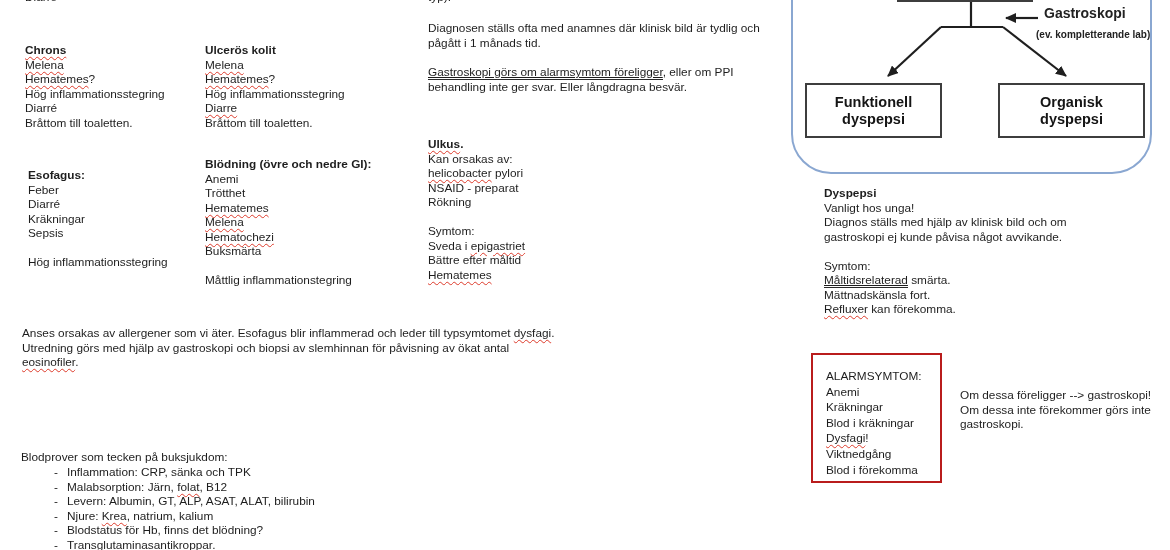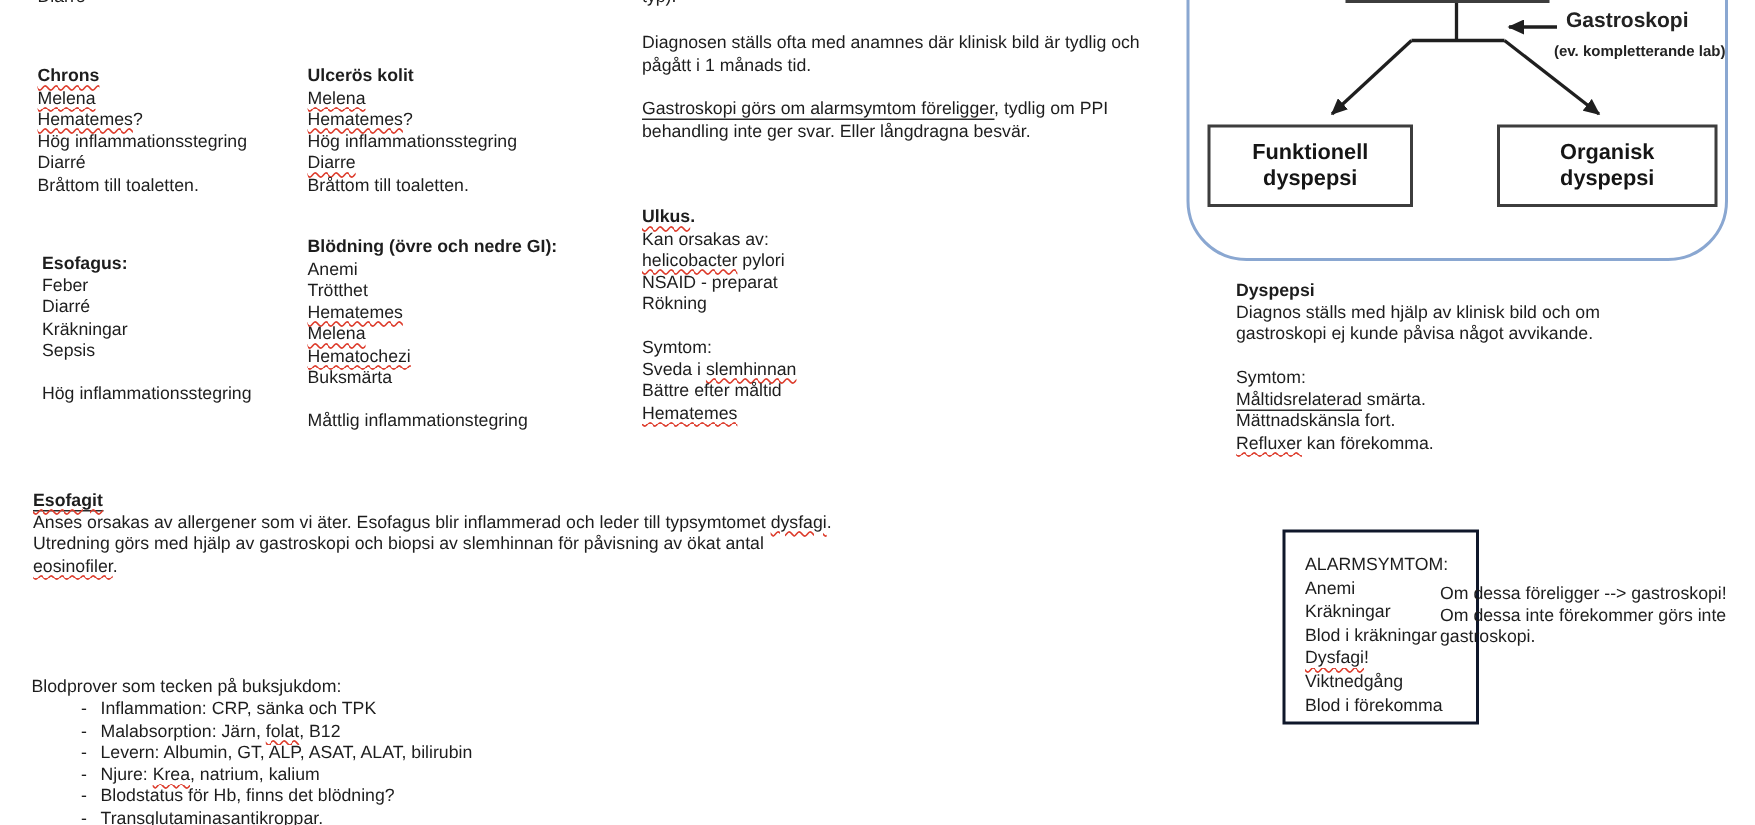--- a/index.html
+++ b/index.html
@@ -4,21 +4,21 @@
 <style>
   html,body{margin:0;padding:0;background:#ffffff;}
   body{width:1170px;height:550px;position:relative;overflow:hidden;
        font-family:"Liberation Sans",sans-serif;color:#1d1d1d;}
   .block{position:absolute;white-space:nowrap;}
   .ln{font-size:11.8px;line-height:14.5px;height:14.5px;}
   .seg{}
   .b{font-weight:700;}
   .sq{text-decoration-line:underline;text-decoration-style:wavy;
       text-decoration-color:#dd3b2b;text-decoration-thickness:1px;text-underline-offset:2px;}
-  .u{border-bottom:1.2px solid #2a2a2a;}
+  .u{border-bottom:1.2px solid #2a2a2a;text-decoration:underline;}
   .clip{overflow:hidden;height:5px;}
   .clip .ln{margin-top:-10px;}
 
   
   .pos-topleft{left:25px;top:0;}
   .pos-topmid{left:428px;top:0;}
   .pos-chrons{left:25px;top:43px;}
   .pos-ulceros{left:205px;top:43px;}
   .pos-infektion{left:28px;top:168px;}
   .pos-blodning{left:205px;top:157px;}
@@ -27,22 +27,22 @@
   .pos-ulkus{left:428px;top:137px;}
   .pos-dyspepsi{left:824px;top:186px;}
   .pos-omdessa{left:960px;top:388px;}
   .pos-esofagit{left:22px;top:326px;}
   .pos-blodprover-intro{left:21px;top:450px;}
   .pos-blodprover-items{left:21px;top:465px;}
   .pos-blodprover-items .ln{line-height:14.6px;height:14.6px;padding-left:46px;position:relative;}
   .pos-blodprover-items .ln::before{content:"-";position:absolute;left:33px;}
 
   
-  .alarm{left:811px;top:353px;width:131px;height:130px;border:2px solid #0f172a;
-         box-sizing:border-box;padding:14px 0 0 13px;margin-left:44px;}
+  .alarm{left:811px;top:353px;width:131px;height:130px;border:2px solid #b91c1c;
+         box-sizing:border-box;padding:14px 0 0 13px;}
   .alarm .ln{line-height:15.6px;height:15.6px;}
 
   
   .round-container{position:absolute;left:791px;top:-78px;width:361px;height:252px;
       border:2.5px solid #8aa7d1;border-radius:40px;box-sizing:border-box;}
   .topbox{position:absolute;left:897px;top:-46px;width:136px;height:48px;
       border:2.5px solid #3d3d3d;box-sizing:border-box;}
   .dlines{position:absolute;left:0;top:0;width:1170px;height:550px;pointer-events:none;}
   .dbox{position:absolute;border:2px solid #3d3d3d;box-sizing:border-box;
       display:flex;flex-direction:column;align-items:center;justify-content:center;
@@ -95,38 +95,39 @@
     <div class="ln"><span class="seg">Buksmärta</span></div>
     <div class="ln">&nbsp;</div>
     <div class="ln"><span class="seg">Måttlig inflammationstegring</span></div>
   </div>
 
 <div class="block pos-diagnosen">
     <div class="ln"><span class="seg">Diagnosen ställs ofta med anamnes där klinisk bild är tydlig och</span></div>
     <div class="ln"><span class="seg">pågått i 1 månads tid.</span></div>
   </div>
 <div class="block pos-gastronote">
-    <div class="ln"><span class="seg u">Gastroskopi görs om alarmsymtom föreligger</span><span class="seg">, tydlig om PPI</span></div>
+    <div class="ln"><span class="seg u">Gastroskopi görs om alarmsymtom föreligger</span><span class="seg">, eller om PPI</span></div>
     <div class="ln"><span class="seg">behandling inte ger svar. Eller långdragna besvär.</span></div>
   </div>
 <div class="block pos-ulkus">
     <div class="ln"><span class="seg b sq">Ulkus</span><span class="seg b">.</span></div>
     <div class="ln"><span class="seg">Kan orsakas av:</span></div>
     <div class="ln"><span class="seg sq">helicobacter</span><span class="seg"> pylori</span></div>
     <div class="ln"><span class="seg">NSAID - preparat</span></div>
     <div class="ln"><span class="seg">Rökning</span></div>
     <div class="ln">&nbsp;</div>
     <div class="ln"><span class="seg">Symtom:</span></div>
-    <div class="ln"><span class="seg">Sveda i </span><span class="seg sq">slemhinnan</span></div>
+    <div class="ln"><span class="seg">Sveda i </span><span class="seg sq">epigastriet</span></div>
     <div class="ln"><span class="seg">Bättre efter måltid</span></div>
     <div class="ln"><span class="seg sq">Hematemes</span></div>
   </div>
 
 <div class="block pos-dyspepsi">
     <div class="ln"><span class="seg b">Dyspepsi</span></div>
+    <div class="ln"><span class="seg">Vanligt hos unga!</span></div>
     <div class="ln"><span class="seg">Diagnos ställs med hjälp av klinisk bild och om</span></div>
     <div class="ln"><span class="seg">gastroskopi ej kunde påvisa något avvikande.</span></div>
     <div class="ln">&nbsp;</div>
     <div class="ln"><span class="seg">Symtom:</span></div>
     <div class="ln"><span class="seg u">Måltidsrelaterad</span><span class="seg"> smärta.</span></div>
     <div class="ln"><span class="seg">Mättnadskänsla fort.</span></div>
     <div class="ln"><span class="seg sq">Refluxer</span><span class="seg"> kan förekomma.</span></div>
   </div>
 <div class="block alarm">
     <div class="ln"><span class="seg">ALARMSYMTOM:</span></div>
@@ -137,21 +138,20 @@
     <div class="ln"><span class="seg">Viktnedgång</span></div>
     <div class="ln"><span class="seg">Blod i förekomma</span></div>
   </div>
 <div class="block pos-omdessa">
     <div class="ln"><span class="seg">Om dessa föreligger --&gt; gastroskopi!</span></div>
     <div class="ln"><span class="seg">Om dessa inte förekommer görs inte</span></div>
     <div class="ln"><span class="seg">gastroskopi.</span></div>
   </div>
 
 <div class="block pos-esofagit">
-    <div class="ln"><span class="seg b u sq">Esofagit</span></div>
     <div class="ln"><span class="seg">Anses orsakas av allergener som vi äter. Esofagus blir inflammerad och leder till typsymtomet </span><span class="seg sq">dysfagi</span><span class="seg">.</span></div>
     <div class="ln"><span class="seg">Utredning görs med hjälp av gastroskopi och biopsi av slemhinnan för påvisning av ökat antal</span></div>
     <div class="ln"><span class="seg sq">eosinofiler</span><span class="seg">.</span></div>
   </div>
 <div class="block pos-blodprover-intro">
     <div class="ln"><span class="seg">Blodprover som tecken på buksjukdom:</span></div>
   </div>
 <div class="block pos-blodprover-items bullets">
     <div class="ln"><span class="seg">Inflammation: CRP, sänka och TPK</span></div>
     <div class="ln"><span class="seg">Malabsorption: Järn, </span><span class="seg sq">folat</span><span class="seg">, B12</span></div>

